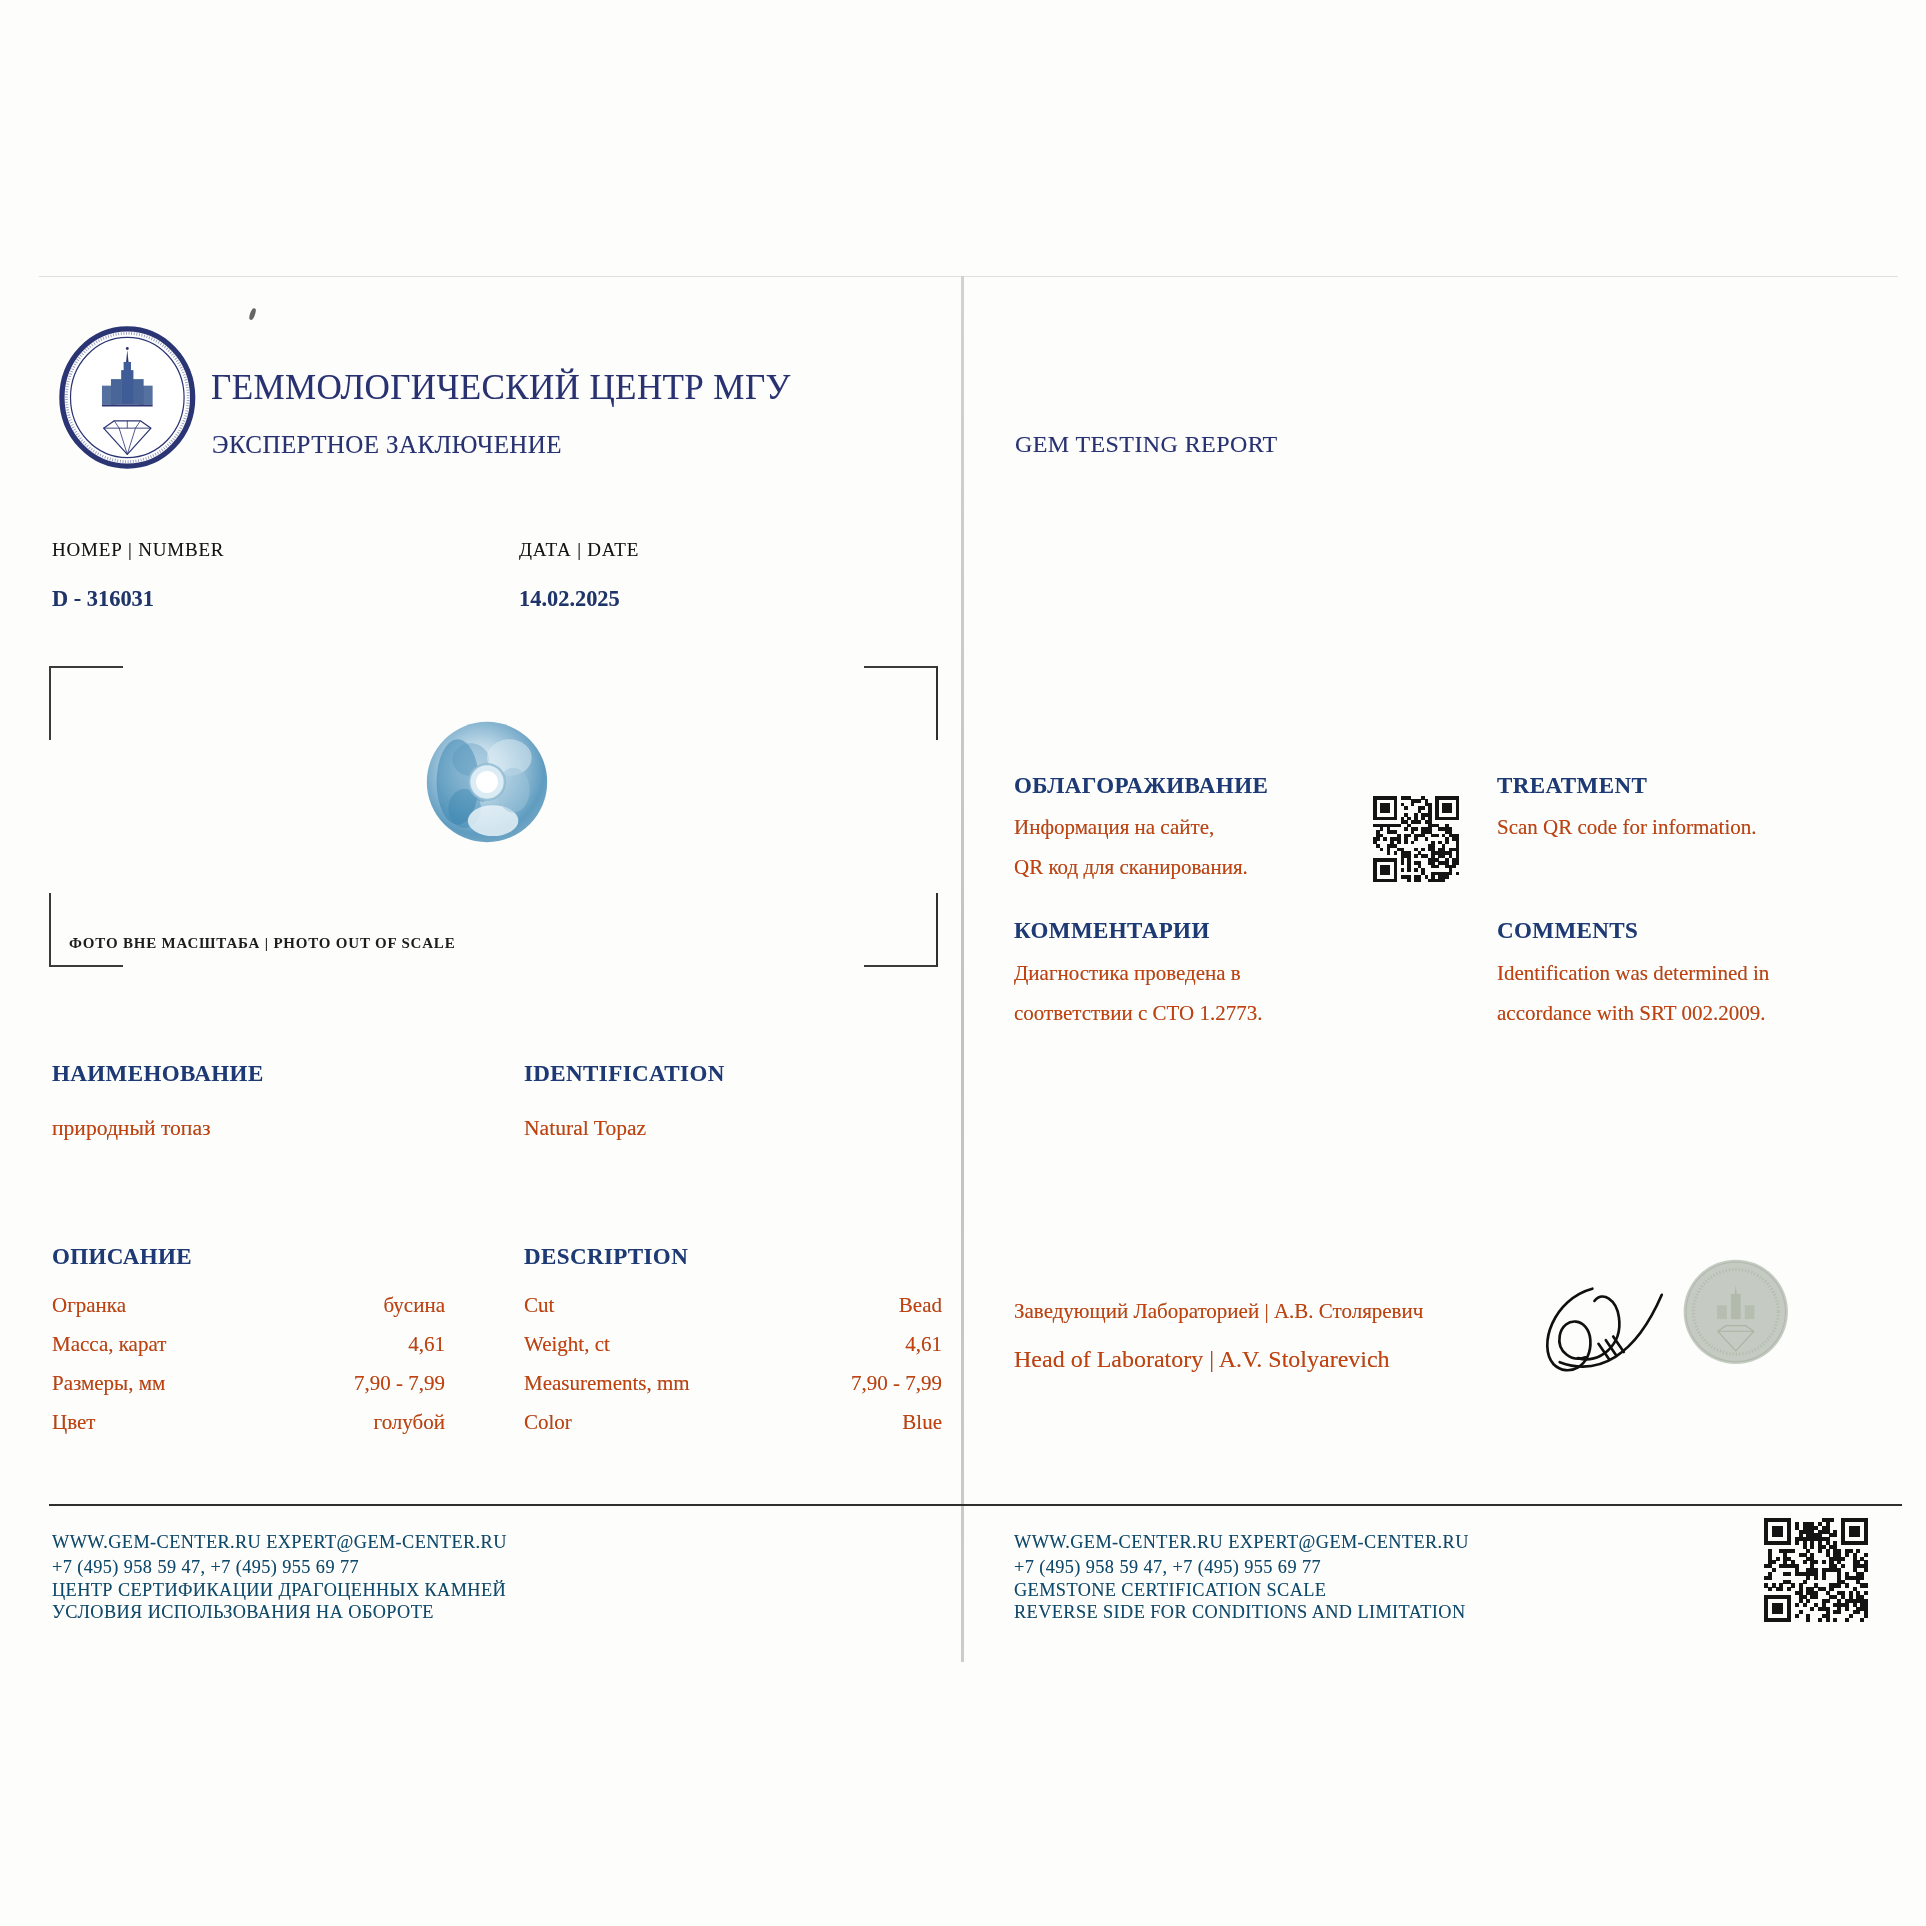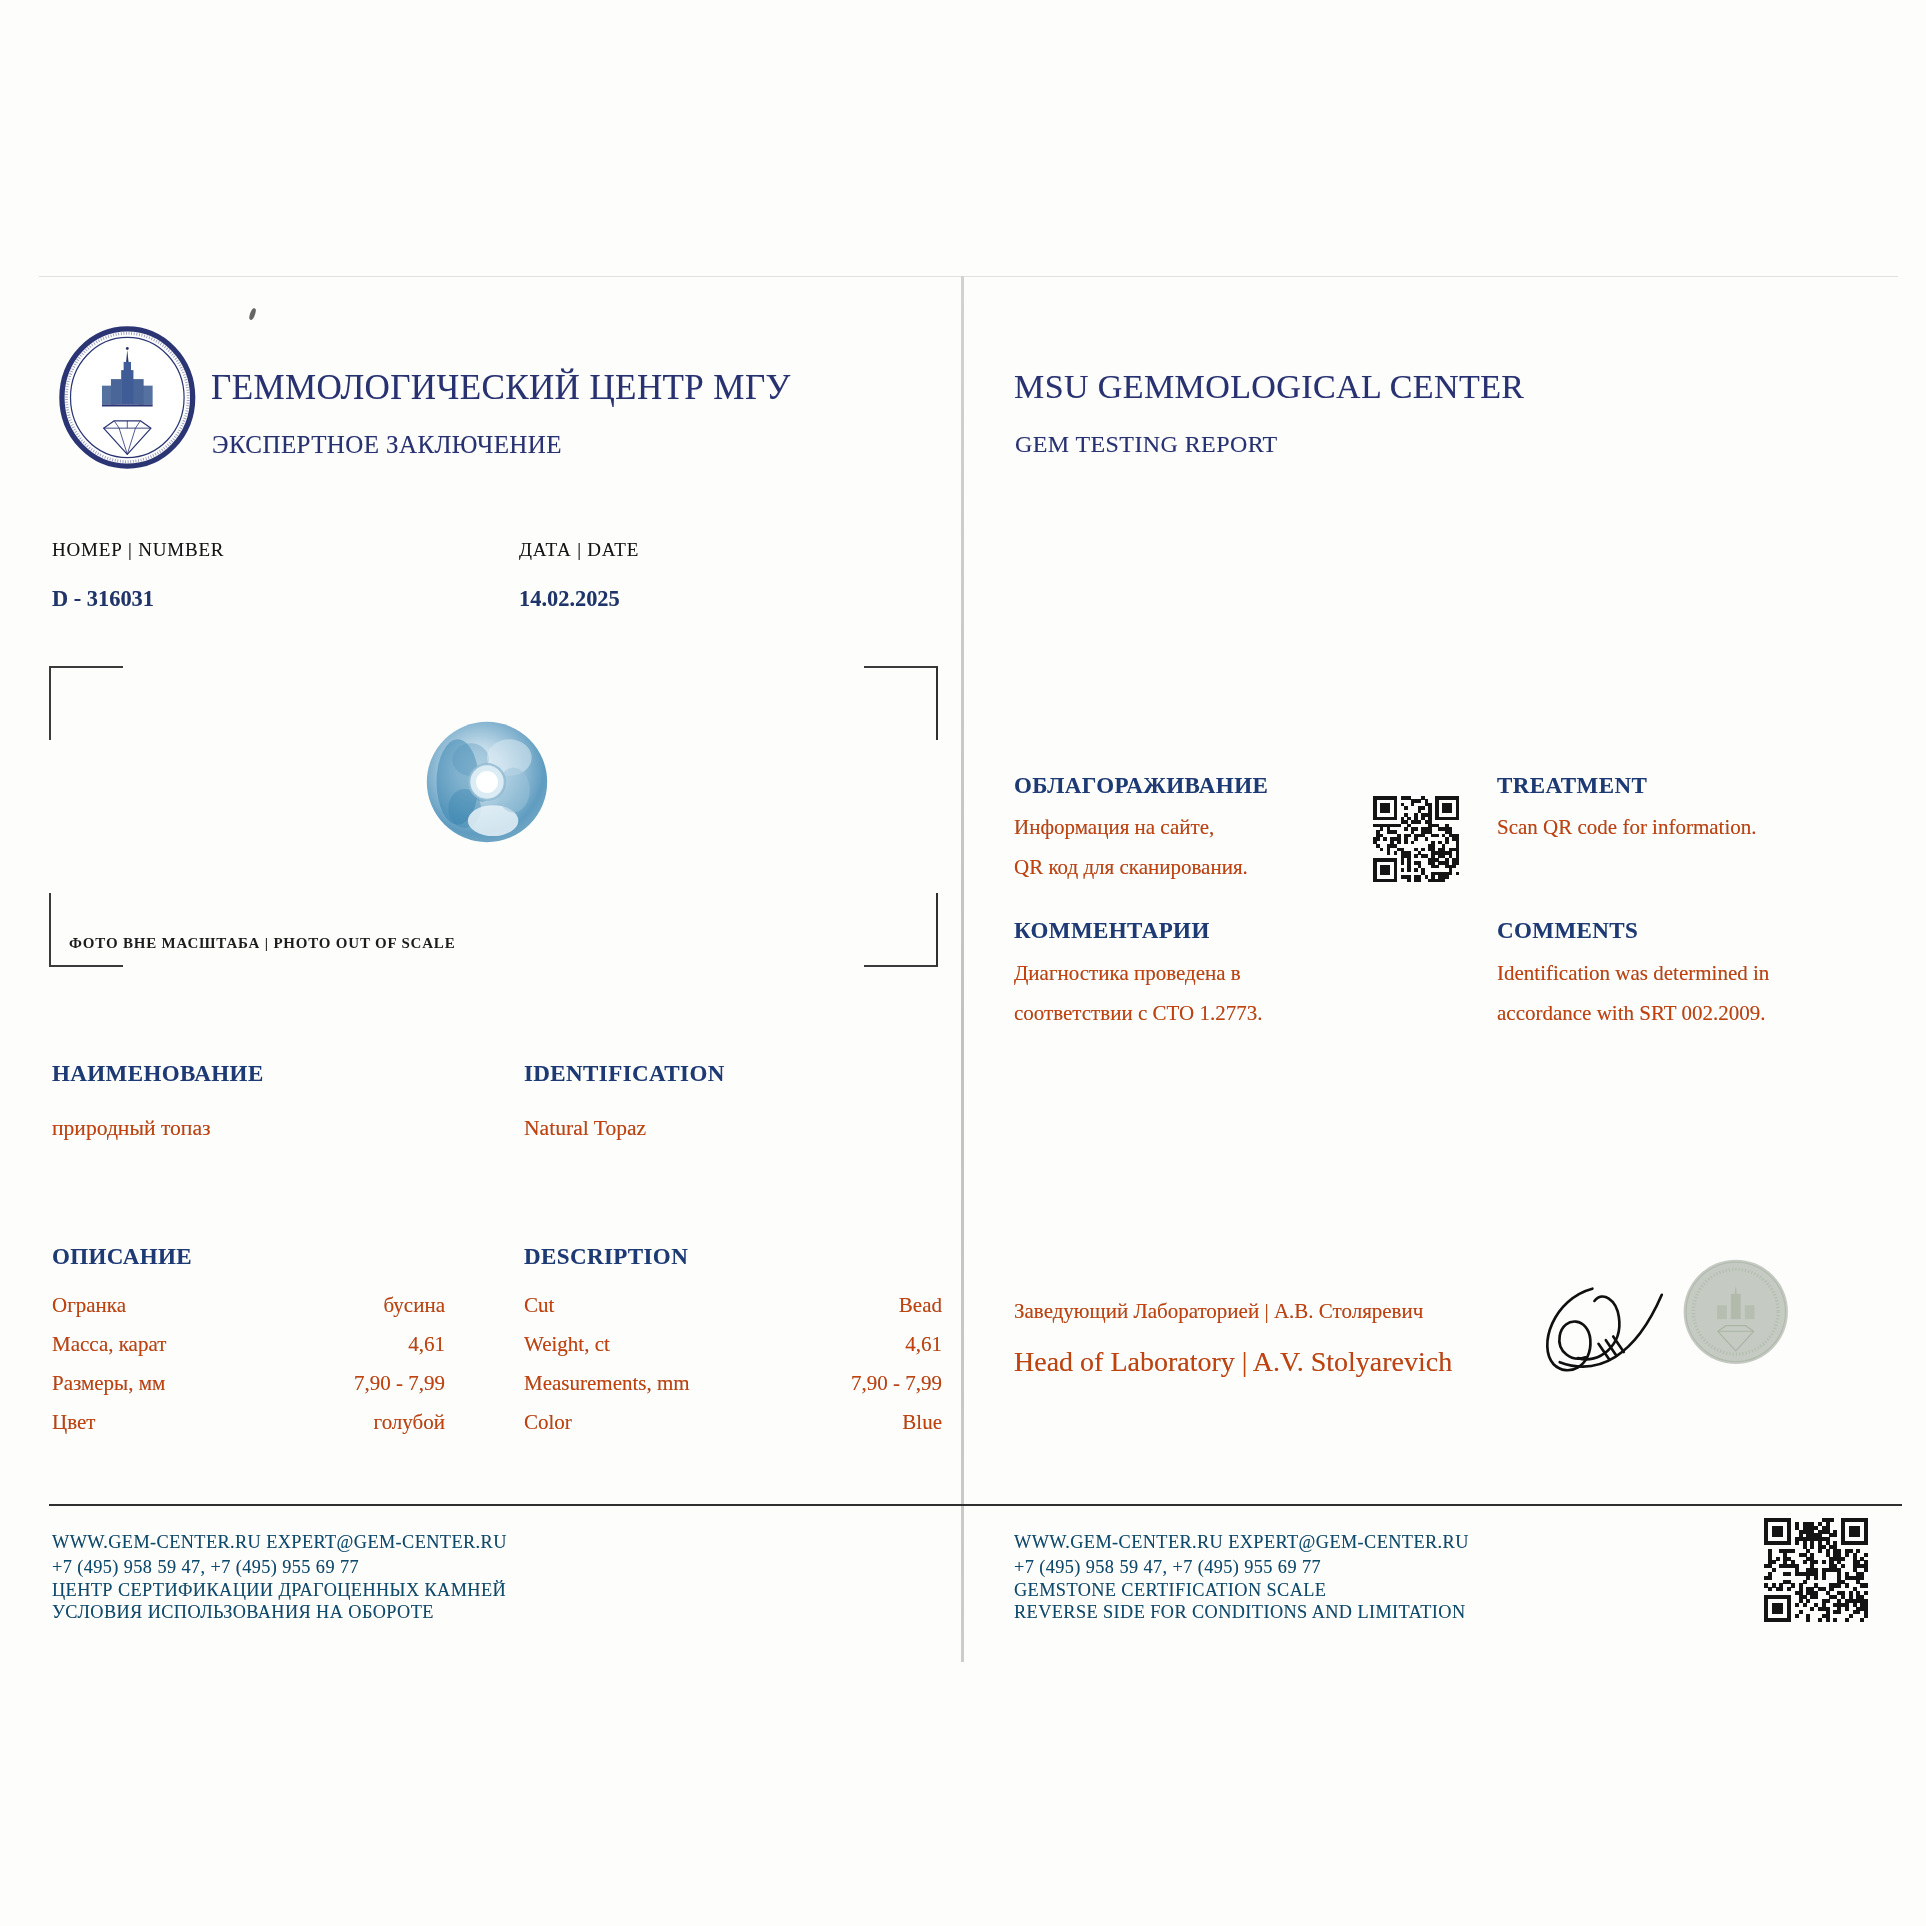--- a/index.html
+++ b/index.html
@@ -138,21 +138,20 @@
   <div class="abs body-text soft" style="left:52px;top:1410px">Цвет</div>
   <div class="abs body-text soft right-align" style="left:52px;top:1410px;width:393px">голубой</div>
   <div class="abs body-text soft" style="left:524px;top:1410px">Color</div>
   <div class="abs body-text soft right-align" style="left:524px;top:1410px;width:418px">Blue</div>
 
   <div class="abs footer-line soft" style="left:52px;top:1532px">WWW.GEM-CENTER.RU EXPERT@GEM-CENTER.RU</div>
   <div class="abs footer-line soft" style="left:52px;top:1557px">+7 (495) 958 59 47, +7 (495) 955 69 77</div>
   <div class="abs footer-line soft" style="left:52px;top:1580px">ЦЕНТР СЕРТИФИКАЦИИ ДРАГОЦЕННЫХ КАМНЕЙ</div>
   <div class="abs footer-line soft" style="left:52px;top:1602px">УСЛОВИЯ ИСПОЛЬЗОВАНИЯ НА ОБОРОТЕ</div>
 
-  <div class="abs navy org-title" style="left:1014px;top:368px;font-size:34px">MSU GEMMOLOGICAL CENTER</div>
   <div class="abs navy doc-type" style="left:1015px;top:431px;font-size:24px">GEM TESTING REPORT</div>
 
   <div class="abs sect" style="left:1014px;top:773px">ОБЛАГОРАЖИВАНИЕ</div>
   <div class="abs body-text soft" style="left:1014px;top:815px">Информация на сайте,</div>
   <div class="abs body-text soft" style="left:1014px;top:855px">QR код для сканирования.</div>
 
   <svg class="abs qr" style="left:1373px;top:796px;fill:#141414" width="86" height="86" viewBox="0 0 25 25">
       <rect x="0" y="0" width="1.05" height="1.05"></rect>
       <rect x="1" y="0" width="1.05" height="1.05"></rect>
       <rect x="2" y="0" width="1.05" height="1.05"></rect>
@@ -466,21 +465,21 @@
 
   <div class="abs sect" style="left:1014px;top:918px">КОММЕНТАРИИ</div>
   <div class="abs body-text soft" style="left:1014px;top:961px">Диагностика проведена в</div>
   <div class="abs body-text soft" style="left:1014px;top:1001px">соответствии с СТО 1.2773.</div>
 
   <div class="abs sect" style="left:1497px;top:918px">COMMENTS</div>
   <div class="abs body-text soft" style="left:1497px;top:961px">Identification was determined in</div>
   <div class="abs body-text soft" style="left:1497px;top:1001px">accordance with SRT 002.2009.</div>
 
   <div class="abs body-text soft" style="left:1014px;top:1299px;font-size:21px">Заведующий Лабораторией | А.В. Столяревич</div>
-  <div class="abs body-text soft" style="left:1014px;top:1346px;font-size:28px">Head of Laboratory | A.V. Stolyarevich</div>
+  <div class="abs body-text soft" style="left:1014px;top:1346px;font-size:24px">Head of Laboratory | A.V. Stolyarevich</div>
 
   <svg class="abs" style="left:1476px;top:1260px" width="196" height="135" viewBox="0 0 480 330">
     <g fill="none" stroke="#101010" stroke-width="6.5" stroke-linecap="round">
       <path d="M285,70 C190,95 150,210 190,255 C225,290 285,260 280,195 C276,140 215,135 205,185 C198,225 235,250 268,238"></path>
       <path d="M250,240 C300,255 360,210 350,140 C344,96 310,75 290,100"></path>
       <path d="M205,250 C300,285 390,235 455,85"></path>
       <path d="M300,205 l26,38"></path>
       <path d="M318,196 l26,38"></path>
       <path d="M336,187 l26,38"></path>
     </g>

